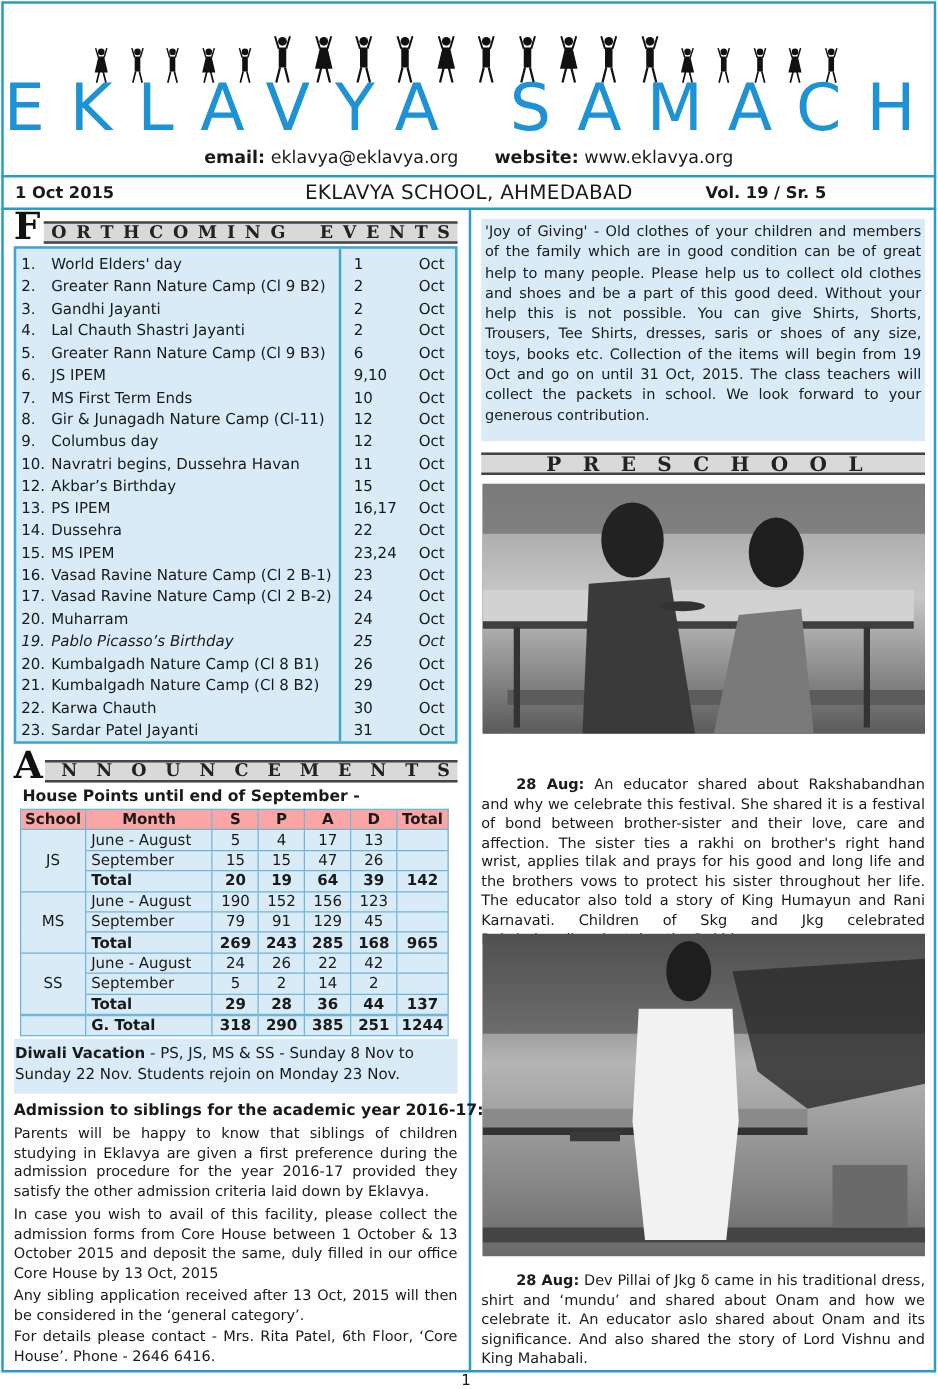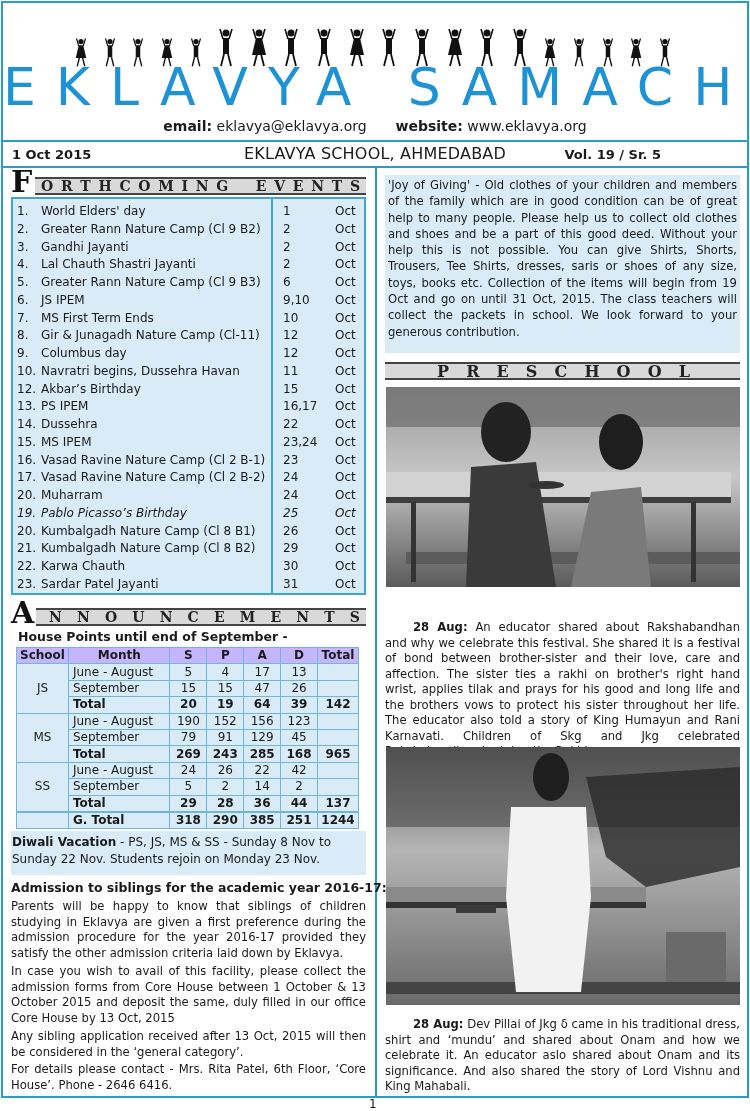--- a/index.html
+++ b/index.html
@@ -39,21 +39,21 @@
   .ev-row { position: absolute; left: 0; width: 351px; height: 17.7px; font-size: 12px; line-height: 17.7px; white-space: nowrap; }
   .ev-num { position: absolute; left: 4px; }
   .ev-name { position: absolute; left: 28px; }
   .ev-day { position: absolute; left: 270px; }
   .ev-mon { position: absolute; left: 322px; }
 
   
   .hp-title { position: absolute; left: 18px; top: 629px; font-size: 12.5px; font-weight: 700; }
   .hp-table { position: absolute; left: 16px; top: 647px; width: 343px; border-collapse: collapse; font-size: 12px; background: #d8ebf7; }
   .hp-table td, .hp-table th { border: 1px solid #6fb6d8; height: 16.4px; padding: 0 2px; line-height: 15px; text-align: center; }
-  .hp-table th { font-weight: 700; background: #c4b5fd; }
+  .hp-table th { font-weight: 700; background: #fca5a5; }
   .hp-table td.month { text-align: left; padding-left: 4px; }
   .hp-table tr.total td { font-weight: 700; }
   .hp-table tr.gtotal td { font-weight: 700; border-top: 2px solid #6fb6d8; }
 
   
   .diwali { position: absolute; left: 11px; top: 831px; width: 355px; height: 44px; background: #d8ebf7; padding: 3px 1px 0 1px; font-size: 12px; line-height: 17px; }
   .diwali b { font-weight: 700; }
 
   .adm-title { position: absolute; left: 11px; top: 880px; font-size: 12.5px; font-weight: 700; white-space: nowrap; }
   .para { position: absolute; left: 11px; width: 355px; font-size: 11.6px; line-height: 15.5px; text-align: justify; }

